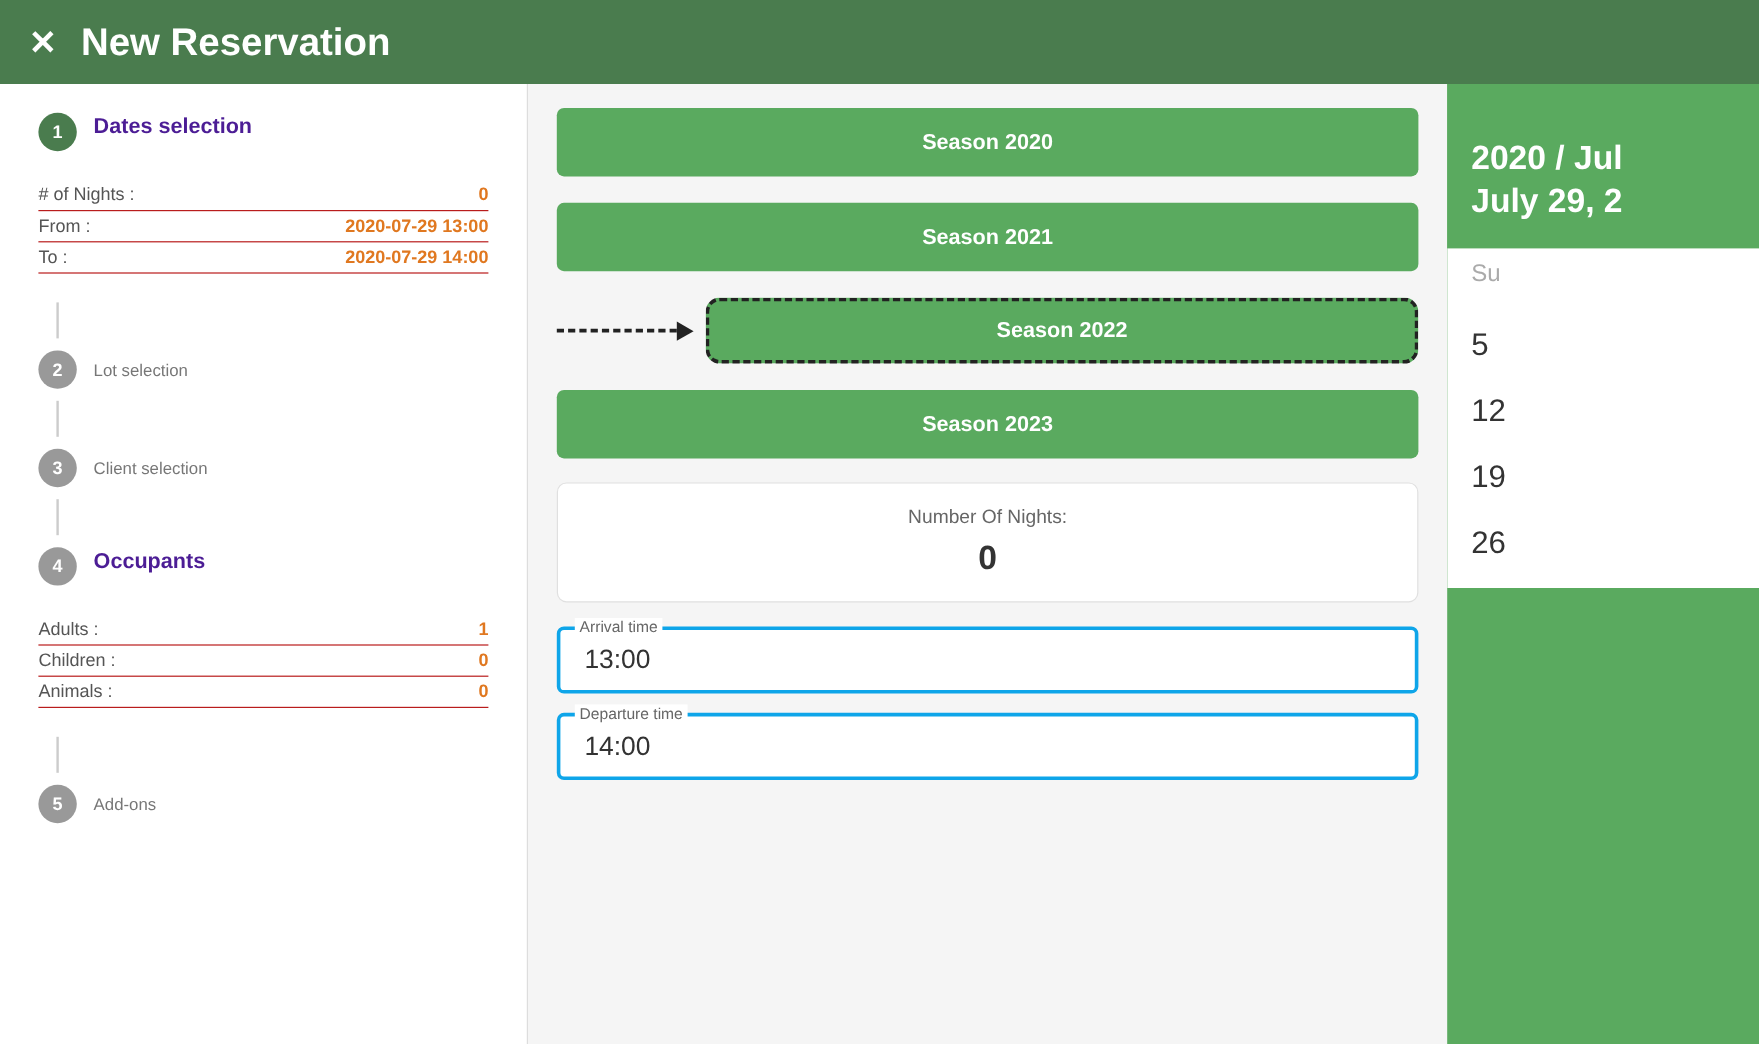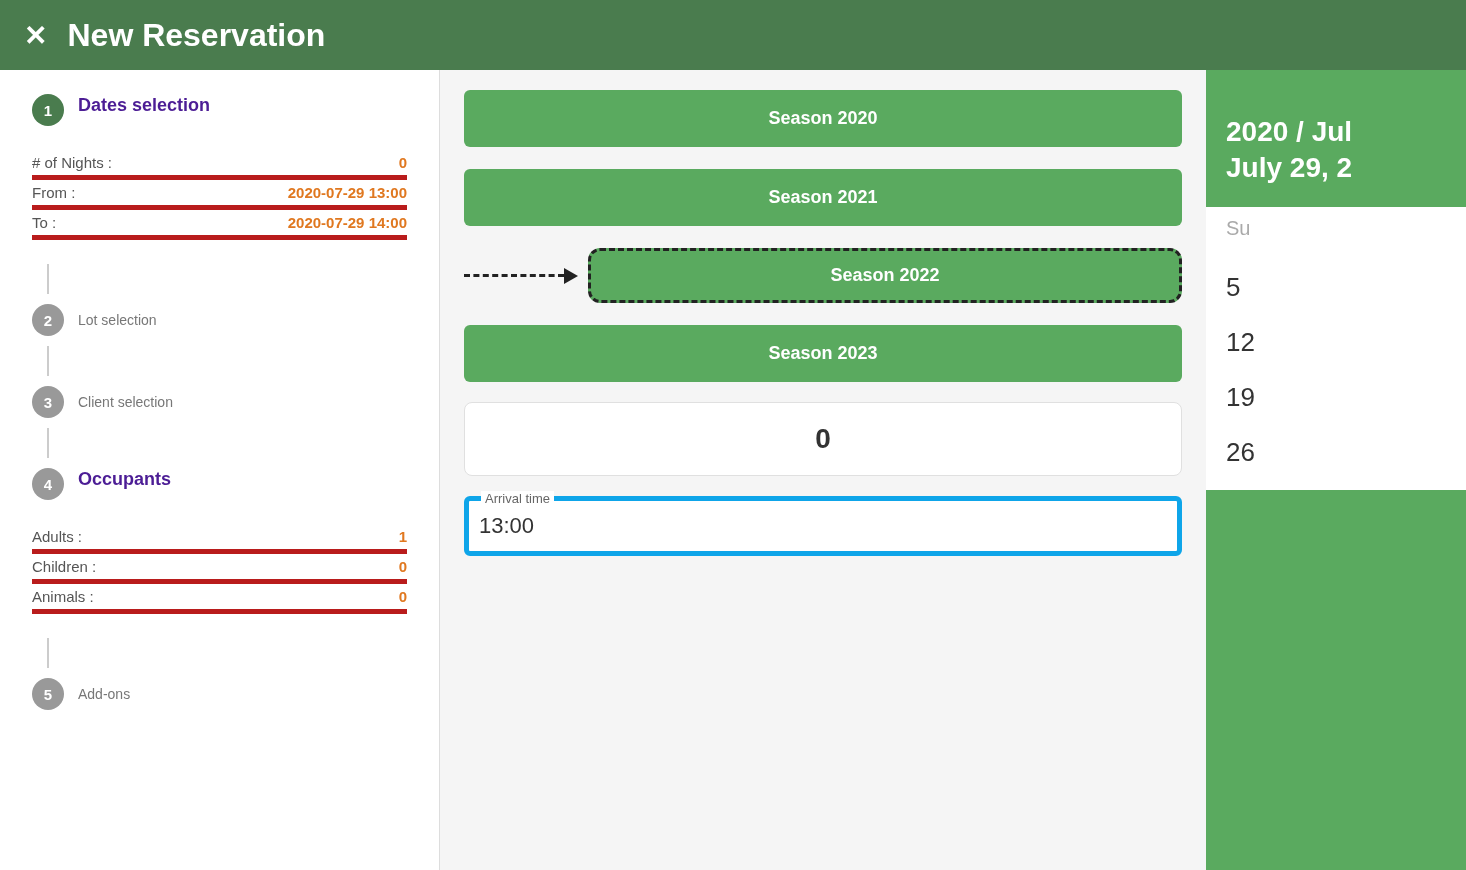--- a/index.html
+++ b/index.html
@@ -48,21 +48,21 @@
       font-weight: bold;
       color: #4c1d95;
       margin-bottom: 10px;
     }
 
     .field-row {
       display: flex;
       justify-content: space-between;
       align-items: center;
       padding: 4px 0;
-      border-bottom: 5px solid #b91c1c;
+      border-bottom: 1px solid #b91c1c;
       font-size: 15px;
       color: #555;
     }
     .field-value {
       color: #e07820;
       font-weight: 600;
     }
 
     .step-indicator {
       display: flex;
@@ -172,23 +172,23 @@
       margin-bottom: 8px;
     }
     .nights-value {
       font-size: 28px;
       font-weight: bold;
       color: #333;
     }
 
     .time-field {
       background: white;
-      border: 5px solid #0ea5e9;
+      border: 3px solid #0ea5e9;
       border-radius: 6px;
-      padding: 12px 10px;
+      padding: 12px 20px;
       margin-bottom: 16px;
       position: relative;
     }
     .time-field-label {
       position: absolute;
       top: -10px;
       left: 12px;
       background: white;
       padding: 0 4px;
       font-size: 13px;
@@ -323,28 +323,33 @@
           <div class="arrow-head"></div>
         </div>
         <button class="season-btn-dashed">Season 2022</button>
       </div>
 
       <button class="season-btn">Season 2023</button>
 
     </div>
 
     <div class="nights-box">
+      <div class="nights-label">Number Of Nights:</div>
       <div class="nights-value">0</div>
     </div>
 
     <div class="time-field">
       <div class="time-field-label">Arrival time</div>
       <div class="time-field-value">13:00</div>
     </div>
 
+    <div class="time-field">
+      <div class="time-field-label">Departure time</div>
+      <div class="time-field-value">14:00</div>
+    </div>
 
   </div>
 
   <div class="right-panel">
     <div class="calendar-header">
       <div class="calendar-year-month">2020 / Jul</div>
       <div class="calendar-year-month">July 29, 2</div>
     </div>
     <div class="calendar-day-header">Su</div>
     <div class="calendar-numbers">

